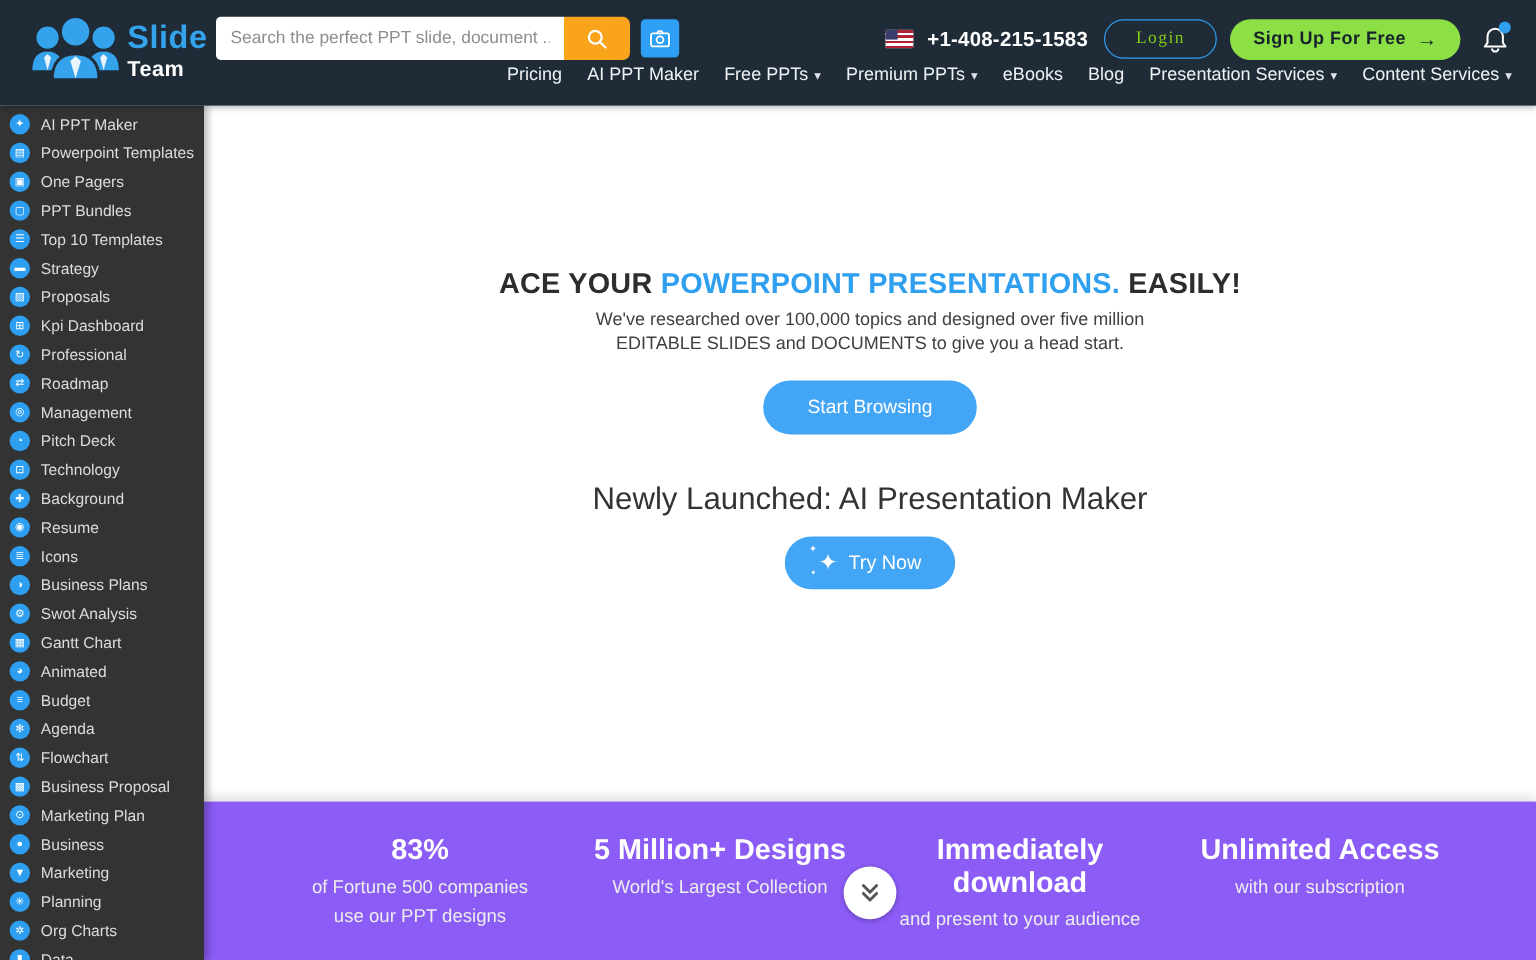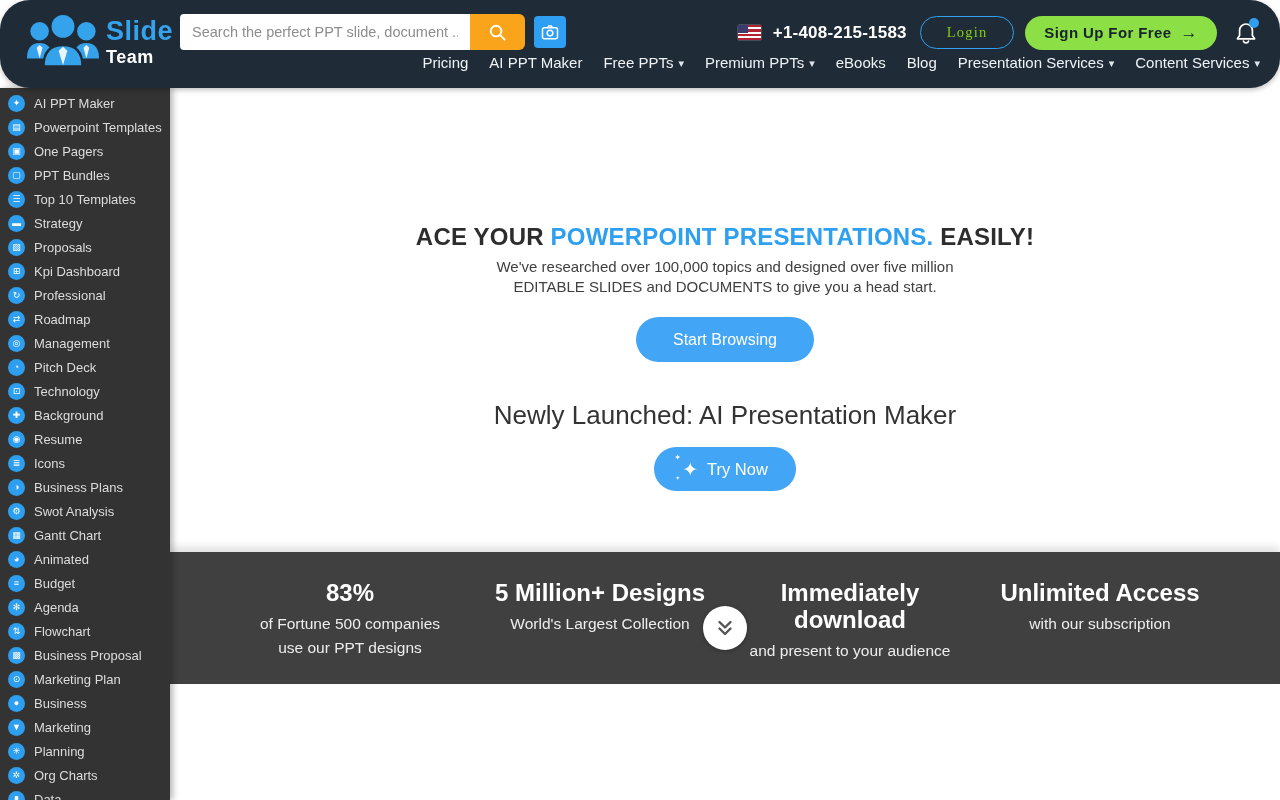--- a/index.html
+++ b/index.html
@@ -3,21 +3,21 @@
 <meta charset="utf-8">
 <style>
   * { box-sizing: border-box; margin: 0; padding: 0; }
   html, body { width: 1280px; height: 800px; overflow: hidden; }
   body { font-family: "Liberation Sans", "DejaVu Sans", sans-serif; background: #fff; }
   .screen { position: relative; width: 1280px; height: 800px; overflow: hidden; background: #fff; }
 
   
   .topbar {
     position: absolute; top: 0; left: 0; width: 1280px; height: 88px;
-    background: #1f2b36; z-index: 30; box-shadow: 0 2px 5px rgba(0,0,0,.25); border-radius: 30px;
+    background: #1f2b36; z-index: 30; box-shadow: 0 2px 5px rgba(0,0,0,.25);
   }
   .logo { position: absolute; left: 26px; top: 9px; display: flex; align-items: center; cursor: pointer; }
   .logo svg { width: 74px; height: 66px; display: block; }
   .logo-text { margin-left: 6px; line-height: 1; }
   .logo-text .l1 { display: block; color: #35a2ec; font-size: 27px; font-weight: bold; letter-spacing: .5px; }
   .logo-text .l2 { display: block; color: #ffffff; font-size: 18px; font-weight: bold; margin-top: 3px; letter-spacing: .5px; }
 
   .searchwrap { position: absolute; left: 180px; top: 14px; height: 36px; display: flex; align-items: center; }
   .search-input {
     width: 290px; height: 36px; border: none; outline: none;
@@ -68,21 +68,21 @@
   }
   .side-item { height: 24px; display: flex; align-items: center; padding-left: 8px; cursor: pointer; }
   .side-icon {
     width: 17px; height: 17px; border-radius: 50%; background: #2e9ff0; flex: 0 0 17px;
     display: flex; align-items: center; justify-content: center; margin-right: 9px;
   }
   .side-icon i { font-style: normal; color: #fff; font-size: 9px; line-height: 1; }
   .side-label { color: #dcdcdc; font-size: 13px; white-space: nowrap; }
 
   
-  .content { position: absolute; left: 170px; top: 88px; width: 1110px; height: 596px; background: #ffffff; }
+  .content { position: absolute; left: 170px; top: 88px; width: 1110px; height: 712px; background: #ffffff; }
   .hero { text-align: center; padding-top: 134px; }
   .hero h1 { font-size: 24px; line-height: 30px; font-weight: bold; color: #2d2d2d; letter-spacing: .2px; }
   .hero h1 .hl { color: #2f9ff0; }
   .hero .sub { margin-top: 5px; font-size: 15px; line-height: 20px; color: #404040; }
   .browse {
     margin-top: 20px; height: 45px; padding: 0 37px; border: none; cursor: pointer;
     background: #42a5f5; color: #fff; font-size: 16px; border-radius: 23px;
     font-family: "Liberation Sans", "DejaVu Sans", sans-serif;
   }
   .hero h2 { margin-top: 38px; font-size: 26px; line-height: 30px; font-weight: 500; color: #333333; }
@@ -92,21 +92,21 @@
     display: inline-flex; align-items: center; gap: 9px;
     font-family: "Liberation Sans", "DejaVu Sans", sans-serif;
   }
   .spark { position: relative; font-size: 19px; line-height: 1; display: inline-block; }
   .spark::before { content: "✦"; position: absolute; left: -8px; top: -6px; font-size: 8px; }
   .spark::after { content: "✦"; position: absolute; left: -7px; bottom: -2px; font-size: 6px; }
 
   
   .band {
     position: absolute; left: 0; bottom: 0; width: 1110px; height: 132px;
-    background: #404040; display: flex; justify-content: center; padding-top: 27px;
+    background: #8b5cf6; display: flex; justify-content: center; padding-top: 27px;
     box-shadow: 0 -5px 8px rgba(0,0,0,.12);
   }
   .stat { width: 250px; text-align: center; color: #fff; }
   .stat-title { font-size: 24px; line-height: 27px; font-weight: bold; color: #ffffff; }
   .stat-sub { margin-top: 6px; font-size: 15.5px; line-height: 24px; color: #ededed; }
   .expand {
     position: absolute; left: 50%; top: 54px; transform: translateX(-50%);
     width: 44px; height: 44px; border-radius: 50%; border: none; background: #ffffff; cursor: pointer;
     display: flex; align-items: center; justify-content: center; box-shadow: 0 1px 4px rgba(0,0,0,.3);
   }

